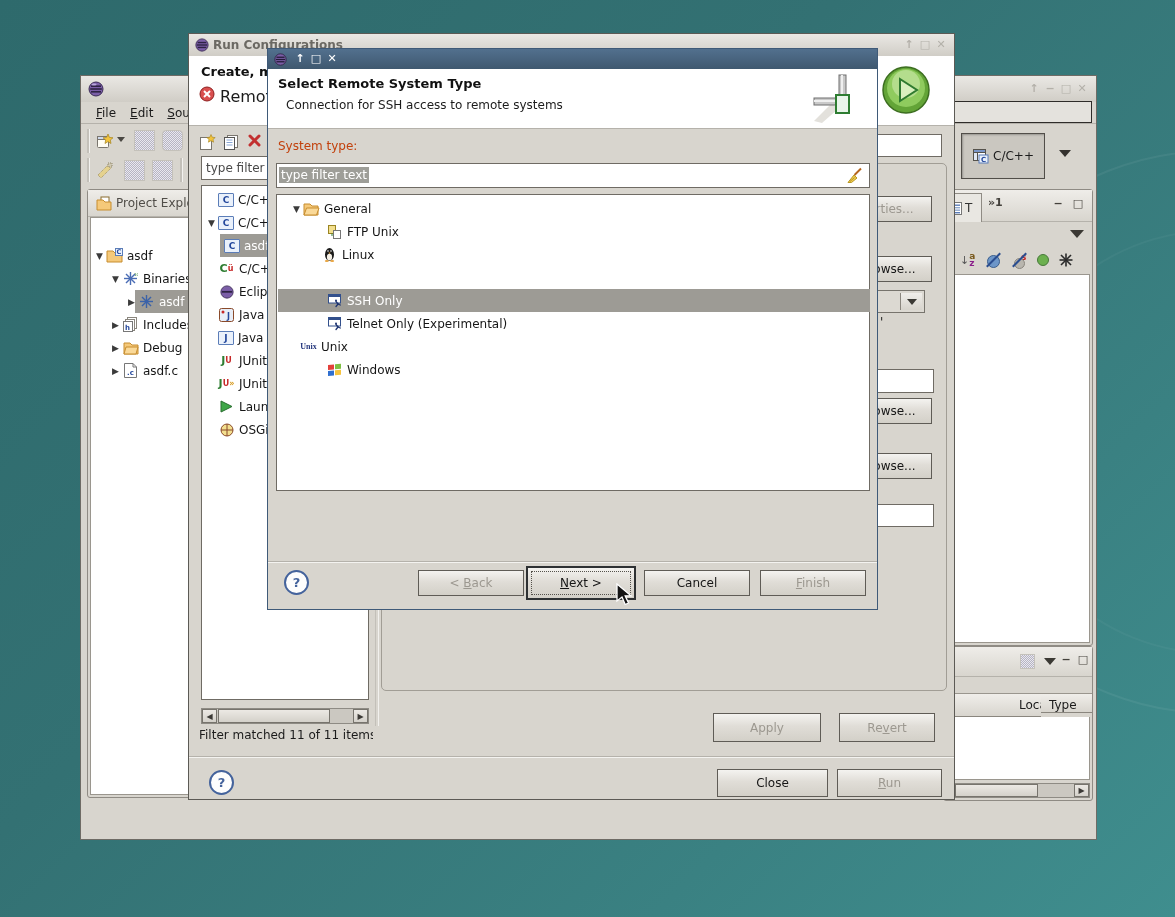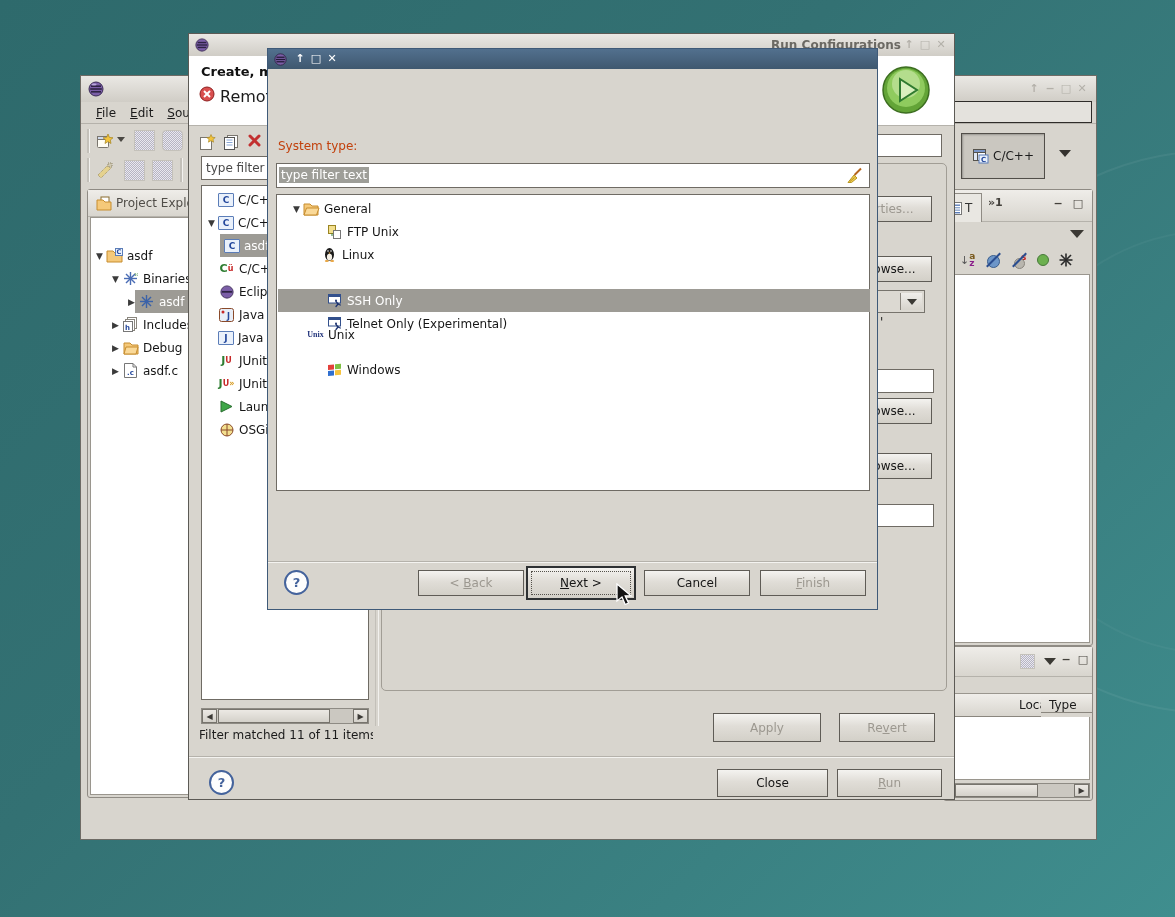--- a/index.html
+++ b/index.html
@@ -3,21 +3,21 @@
 <meta charset="utf-8">
 <style>
   html,body{margin:0;padding:0}
   .stage{position:relative;width:1175px;height:917px;overflow:hidden;
     background:linear-gradient(135deg,#2e6a6c 0%,#337173 40%,#3a8182 75%,#3f8e8e 100%);
     font-family:"DejaVu Sans","Liberation Sans",sans-serif;-webkit-font-smoothing:antialiased}
   .abs{position:absolute;box-sizing:border-box}
   .win{position:absolute;background:#d8d5ce;border:1px solid #6e6b65;box-sizing:border-box}
   .tbar{position:absolute;left:0;right:0;top:0;display:flex;align-items:center;box-sizing:border-box;
     background:linear-gradient(#eae8e4,#d0cdc6)}
-  .tbar .wtitle{flex:1;text-align:right;font-weight:bold;font-size:12px;color:#6b6963;white-space:nowrap}
+  .tbar .wtitle{flex:1;text-align:left;font-weight:bold;font-size:12px;color:#6b6963;white-space:nowrap}
   .wctl{font-size:11px;font-weight:bold;color:#b3b0a9;width:16px;text-align:center;line-height:14px}
   .wctl.dark{color:#ffffff}
   .white{background:#fff}
   .sunken{background:#fff;border:1px solid #6f6b64;box-sizing:border-box}
   .groove{background:#b5b2ab;box-shadow:0 1px 0 #f4f3f0}
   .btn{position:absolute;display:flex;align-items:center;justify-content:center;box-sizing:border-box;
     background:linear-gradient(#f4f3f0,#e0ddd7 45%,#d3d0c8);border:1px solid #5f5c56;font-size:12px;color:#161616;white-space:nowrap}
   .btn.disabled{color:#9c9890}
   .btn.default{border:1px solid #2e3133;box-shadow:0 0 0 1px #2e3133}
   .btn.default .focusdots{position:absolute;inset:3px;border:1px dotted #55524c}
@@ -493,20 +493,34 @@
             <rect x="3" y="4.4" width="10" height="1.6" fill="#241b38"></rect>
             <rect x="2.2" y="7.2" width="11.6" height="1.6" fill="#241b38"></rect>
             <rect x="3" y="10" width="10" height="1.6" fill="#241b38"></rect>
           </svg>
       </span>
       <span class="wctl dark">↑</span>
       <span class="wctl dark">□</span>
       <span class="wctl dark">✕</span>
     </div>
 
+    <div class="abs white" style="left:0;top:20px;width:100%;height:60px;border-bottom:1px solid #b5b2ab">
+      <div class="abs" style="left:10px;top:7px;font-size:13px;font-weight:bold;color:#111">Select Remote System Type</div>
+      <div class="abs" style="left:18px;top:29px;font-size:12px;color:#1b1b1b">Connection for SSH access to remote systems</div>
+      <span class="abs" style="left:540px;top:4px">
+        <svg width="56" height="54" viewBox="0 0 56 54">
+            <polygon points="6,48 24,30 30,36 14,50" fill="#e3e1dc"></polygon>
+            <rect x="31" y="2" width="7" height="26" fill="#c9c9c9" stroke="#6e6e6e"></rect>
+            <rect x="33" y="2" width="2" height="26" fill="#efefef"></rect>
+            <rect x="6" y="25" width="28" height="7" fill="#c9c9c9" stroke="#6e6e6e"></rect>
+            <rect x="6" y="27" width="28" height="2" fill="#efefef"></rect>
+            <rect x="28" y="22" width="13" height="18" fill="#e9f5ea" stroke="#2e7d32" stroke-width="2"></rect>
+          </svg>
+      </span>
+    </div>
 
     <div class="abs" style="left:10px;top:90px;font-size:12px;color:#c2410c">System type:</div>
 
     <div class="abs sunken" style="left:8px;top:114px;width:594px;height:25px">
       <span style="position:absolute;left:2px;top:3px;font-size:12px;color:#fff;background:#9e9e98;padding:1px 2px">type filter text</span>
       <span class="abs" style="right:6px;top:3px">
         <svg width="17" height="17" viewBox="0 0 17 17">
             <line x1="15" y1="1.5" x2="8.5" y2="8" stroke="#b5651d" stroke-width="2"></line>
             <polygon points="2,15.5 8,8 11,11 5.5,15.5" fill="#eeca4e" stroke="#b99722"></polygon>
             <line x1="4" y1="14.5" x2="8.5" y2="10.5" stroke="#b99722"></line>
@@ -572,21 +586,21 @@
               <g stroke="#1d3370" stroke-width="1.3" stroke-linecap="round">
                 <line x1="9" y1="8.5" x2="11" y2="11"></line>
                 <line x1="11" y1="11" x2="9" y2="13.5"></line>
                 <line x1="11" y1="11" x2="13.3" y2="12"></line>
                 <circle cx="9" cy="7.6" r="1" fill="#1d3370" stroke="none"></circle>
               </g>
             </svg>
           </span>
         <span>SSH Only</span>
       </div>
-      <div class="row" style="position:absolute;left:0;top:128px;height:23px;width:100%;padding-left:30px">
+      <div class="row" style="position:absolute;left:0;top:140px;height:23px;width:100%;padding-left:23px">
         <span class="ic">
             <span style="font-family:'Liberation Serif',serif;font-size:8px;font-weight:bold;color:#23357c">Unix</span>
           </span>
         <span>Unix</span>
       </div>
       <div class="row" style="position:absolute;left:0;top:163px;height:23px;width:100%;padding-left:49px">
         <span class="ic">
             <svg width="15" height="14" viewBox="0 0 15 14">
               <g transform="skewY(-5)">
                 <rect x="1" y="2" width="6" height="5" fill="#e3403a"></rect>

